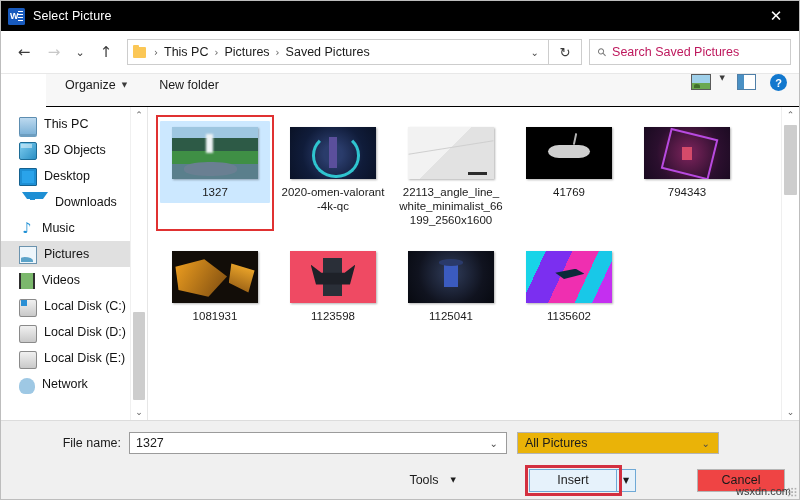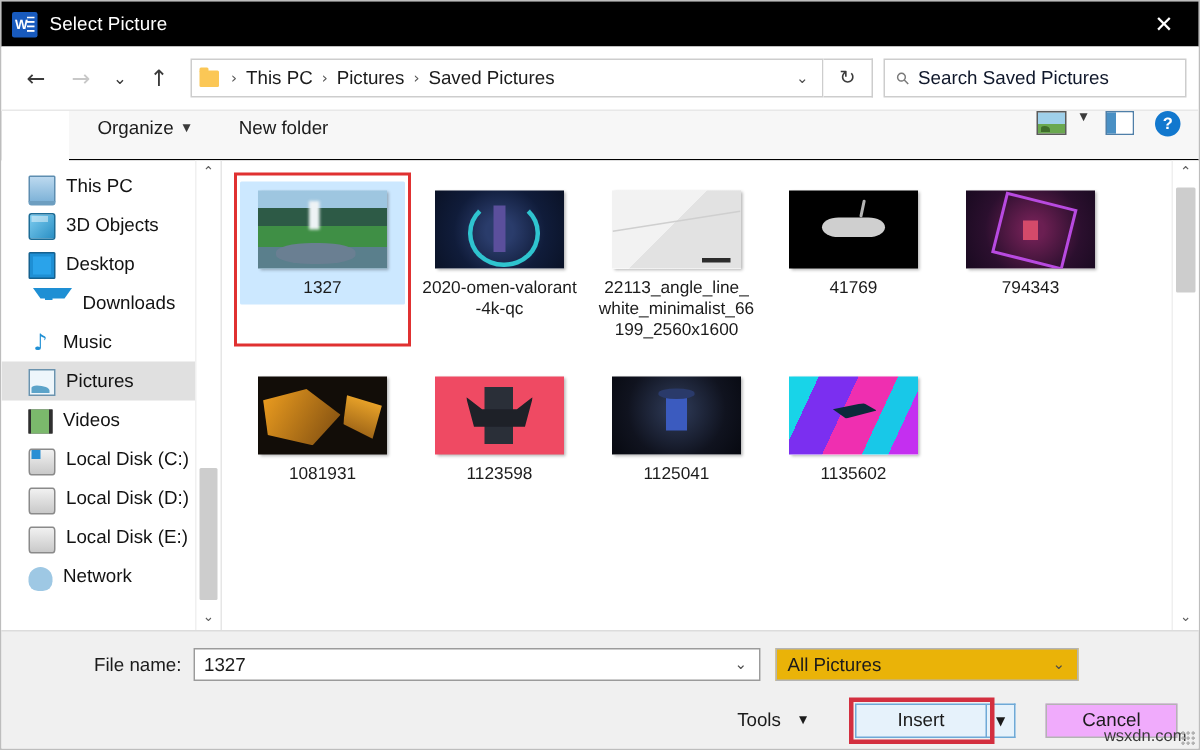--- a/index.html
+++ b/index.html
@@ -45,21 +45,21 @@
   .crumb-sep{color:#5a5a5a;font-size:10px;padding:0 4px;font-family:"DejaVu Sans",sans-serif;}
   .crumb-caret{margin-left:auto;padding:0 9px;color:#4a4a4a;font-size:10px;
                font-family:"DejaVu Sans",sans-serif;}
   .refresh{width:32px;height:24px;border:1px solid #cdcdcd;border-left:none;background:#fff;
            display:flex;align-items:center;justify-content:center;color:#3b3b3b;font-size:13px;
            font-family:"DejaVu Sans",sans-serif;flex:0 0 auto;}
   .searchbox{width:200px;height:24px;margin:0 8px 0 7px;border:1px solid #cdcdcd;background:#fff;
              display:flex;align-items:center;flex:0 0 auto;}
   .search-icon{margin:0 6px 0 8px;color:#7a7a7a;font-size:11px;font-family:"DejaVu Sans",sans-serif;
                transform:rotate(-45deg);}
-  .search-ph{color:#0f172a;font-size:12.5px;}
+  .search-ph{color:#be185d;font-size:12.5px;}
 
   
   .cmdbar{height:32px;flex:0 0 auto;display:flex;align-items:flex-start;background:#f7f7f7;
           border-bottom:1px solid #000000;margin-left:45px;}
   .cmd{padding:0 9px;height:22px;display:flex;align-items:center;font-size:12.5px;color:#1b1b1b;}
   .cmd.organize{margin-left:10px;}
   .cmd .tri{margin-left:6px;font-size:7px;color:#3b3b3b;font-family:"DejaVu Sans",sans-serif;}
   .cmd.newfolder{margin-left:14px;}
   .cmdbar-spacer{flex:1;}
   .viewicon{width:18px;height:14px;border:1px solid #5a5a5a;position:relative;
@@ -207,34 +207,34 @@
             margin-left:58px;}
   .fn-input{width:378px;height:22px;border:1px solid #9b9b9b;background:#fff;display:flex;
             align-items:center;box-sizing:border-box;}
   .fn-value{padding-left:6px;font-size:12.5px;color:#1b1b1b;flex:1;}
   .fn-caret{padding:0 8px;font-size:10px;color:#4a4a4a;font-family:"DejaVu Sans",sans-serif;}
   .filter-sel{width:202px;height:22px;border:1px solid #b4b4b4;background:#eab308;display:flex;
               align-items:center;margin-left:10px;box-sizing:border-box;}
   .filter-value{padding-left:7px;font-size:12.5px;color:#1b1b1b;flex:1;}
 
   .btn-row{display:flex;align-items:center;height:26px;margin-top:11px;justify-content:flex-end;
-           padding-right:14px;}
+           padding-right:14px;gap:41px;}
   .tools-btn{display:flex;align-items:center;height:23px;padding:0 10px;font-size:12.5px;
              color:#1b1b1b;}
   .tools-btn .tri{margin-left:12px;font-size:7px;font-family:"DejaVu Sans",sans-serif;}
   .insert-wrap{position:relative;margin-left:22px;display:flex;}
   .insert-btn{width:88px;height:23px;background:#e6f2fb;border:1px solid #6fa9d6;
               display:flex;align-items:center;justify-content:center;font-size:12.5px;
               color:#1b1b1b;box-sizing:border-box;}
   .insert-split{width:19px;height:23px;background:#e6f2fb;border:1px solid #6fa9d6;border-left:none;
                 display:flex;align-items:center;justify-content:center;font-size:8px;color:#1b1b1b;
                 box-sizing:border-box;font-family:"DejaVu Sans",sans-serif;}
   .insert-redbox{position:absolute;left:-4px;top:-4px;right:14px;bottom:-4px;
                  border:3px solid #d32f3f;pointer-events:none;}
-  .cancel-btn{width:88px;height:23px;background:#f0abfc;border:1px solid #b4b4b4;
+  .cancel-btn{width:88px;height:23px;background:#ef4444;border:1px solid #b4b4b4;
               display:flex;align-items:center;justify-content:center;font-size:12.5px;
               color:#1b1b1b;margin-left:20px;box-sizing:border-box;}
   .watermark{position:absolute;right:8px;bottom:2px;font-size:11px;color:#3a3a3a;}
   .grip{position:absolute;right:2px;bottom:2px;width:10px;height:10px;
         background:radial-gradient(#b0b0b0 38%,transparent 40%) repeat;background-size:3.4px 3.4px;}
 </style>
 </head>
 <body>
 
 <div class="dialog">

